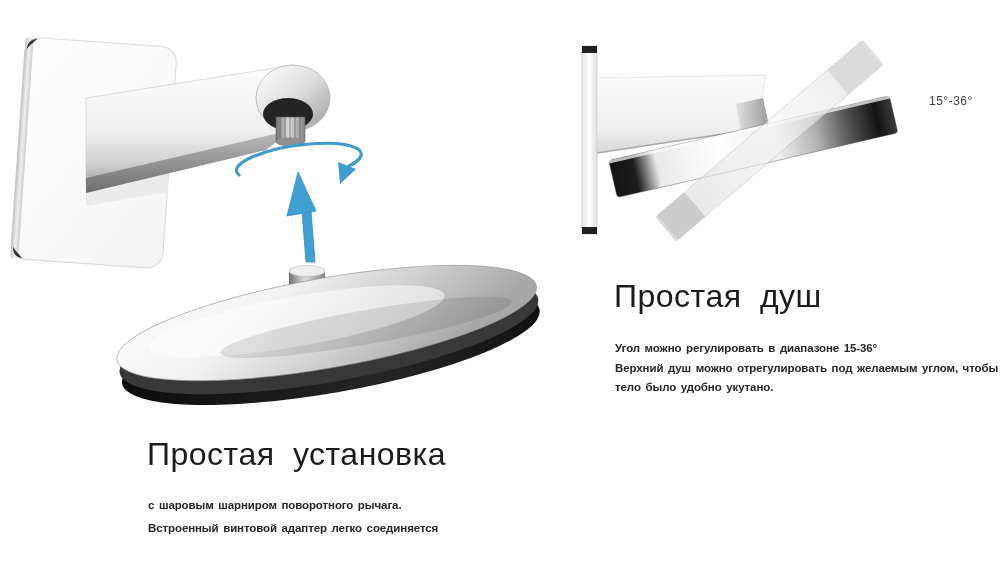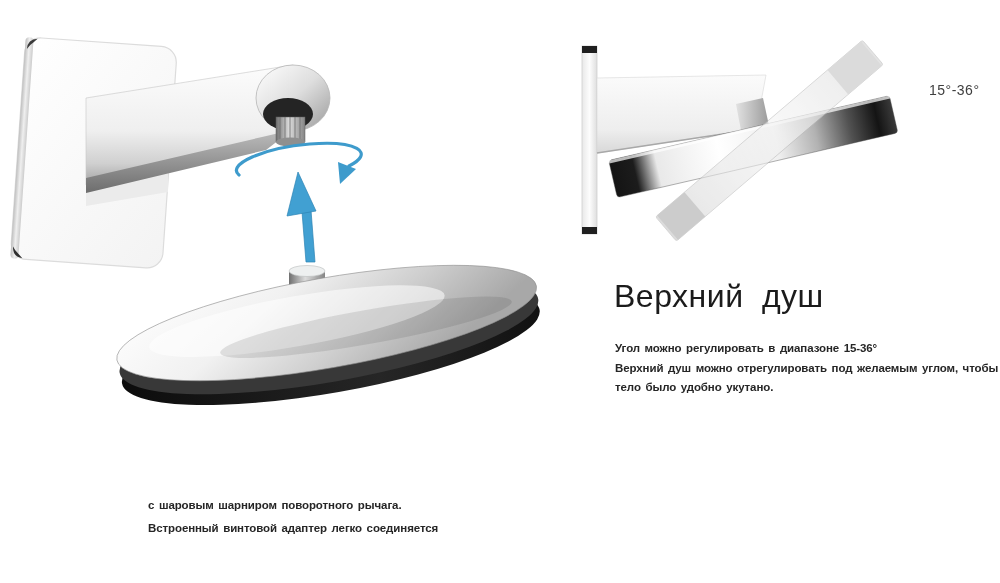--- a/index.html
+++ b/index.html
@@ -14,21 +14,21 @@
   }
   .left-heading{left:147px;top:437px;}
   .right-heading{left:614px;top:279px;}
   .body-text{
     position:absolute;font-size:11.5px;font-weight:700;color:#262626;
     letter-spacing:-.1px;word-spacing:1.5px;white-space:nowrap;
   }
   .left-body{left:148px;top:494px;line-height:23px;}
   .right-body{left:615px;top:339px;line-height:19.5px;}
   .angle-label{
-    position:absolute;left:929px;top:82px;font-size:14px;color:#3f3f3f;
+    position:absolute;left:929px;top:94px;font-size:12px;color:#3f3f3f;
     letter-spacing:.5px;white-space:nowrap;
   }
 </style>
 </head>
 <body>
 
 <div class="canvas">
 
   <svg class="fig" style="left:0;top:20px" width="560" height="430" viewBox="0 0 560 430">
     <defs>
@@ -176,27 +176,28 @@
 
     <g transform="translate(96,201) rotate(-40.5)" opacity=".62">
       <rect x="0" y="-16" width="272" height="32" rx="2" fill="url(#gBarGhost)" stroke="#b8b8b8" stroke-width=".8"></rect>
       <rect x="2" y="-16" width="36" height="32" fill="#aeaeae"></rect>
       <rect x="226" y="-16" width="44" height="32" fill="#c6c6c6"></rect>
     </g>
   </svg>
 
   <div class="angle-label">15°-36°</div>
 
+  <div class="heading left-heading">Простая установка</div>
 
   <div class="body-text left-body">
     <div>с шаровым шарниром поворотного рычага.</div>
     <div>Встроенный винтовой адаптер легко соединяется</div>
   </div>
 
-  <div class="heading right-heading">Верхний душ</div>
+  <div class="heading right-heading">Простая душ</div>
 
   <div class="body-text right-body">
     <div>Угол можно регулировать в диапазоне 15-36°</div>
     <div>Верхний душ можно отрегулировать под желаемым углом, чтобы все</div>
     <div>тело было удобно укутано.</div>
   </div>
 
 </div>
 
 </body></html>

